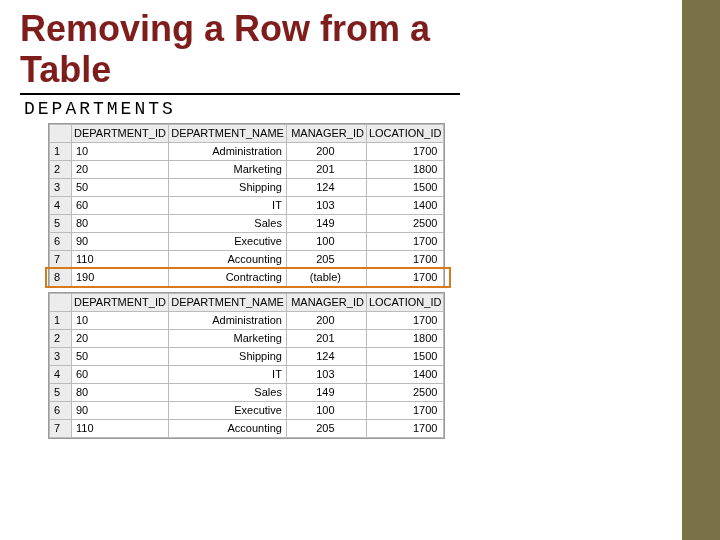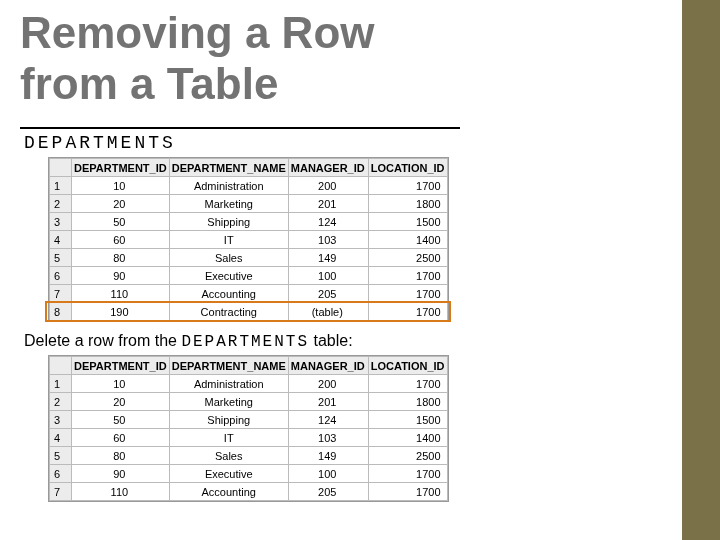--- a/index.html
+++ b/index.html
@@ -16,25 +16,25 @@
     right: 0;
     top: 0;
     width: 38px;
     height: 540px;
     background: #7a7148;
   }
   .content {
     padding: 8px 50px 0 20px;
   }
   .title {
-    font-size: 44px;
+    font-size: 36px;
     font-weight: bold;
-    color: #737373;
+    color: #7f1d1d;
     line-height: 1.15;
-    margin-bottom: 18px;
+    margin-bottom: 2px;
   }
   .title-underline {
     border-bottom: 2px solid #000;
     width: 440px;
     margin-bottom: 4px;
   }
   .subtitle {
     font-family: "Courier New", monospace;
     font-size: 18px;
     letter-spacing: 3px;
@@ -72,25 +72,25 @@
   .rownum-head {
     background: #ececec;
     width: 22px;
   }
   .rownum {
     background: #ececec;
     width: 22px;
     text-align: left;
     padding-left: 4px;
   }
-  .col-deptid { width: 94px; text-align: center; padding-right: 6px; }
-  .col-deptname { width: 118px; text-align: center; padding-left: 4px; }
+  .col-deptid { width: 94px; text-align: left; padding-right: 6px; }
+  .col-deptname { width: 118px; text-align: right; padding-left: 4px; }
   .col-mgr { width: 80px; text-align: center; padding-right: 6px; }
   .col-loc { width: 62px; text-align: right; padding-right: 6px; margin-left: 18px; }
-  th.col-deptid, th.col-deptname, th.col-mgr, th.col-loc { text-align: left; padding: 1px 2px; font-weight: bold; }
+  th.col-deptid, th.col-deptname, th.col-mgr, th.col-loc { text-align: right; padding: 1px 2px; }
   .highlight-box {
     position: absolute;
     border: 2px solid #d97a1a;
     pointer-events: none;
   }
 </style>
 </head>
 <body>
 
 <div class="sidebar"></div>
@@ -169,23 +169,20 @@
             <td class="col-deptid">190</td>
             <td class="col-deptname">Contracting</td>
             <td class="col-mgr">(table)</td>
             <td class="col-loc">1700</td>
           </tr>
         </tbody>
     </table>
     <div class="highlight-box" style="left:-4px; bottom:-1px; width:406px; height:21px;"></div>
   </div>
 
-  <div class="caption">
-    <span>Delete a row from the </span><span class="mono">DEPARTMENTS</span><span> table:</span>
-  </div>
 
   <div class="tbl-wrap">
     <table>
       <thead>
         <tr>
           <th class="rownum-head"></th>
           <th class="col-deptid">DEPARTMENT_ID</th>
           <th class="col-deptname">DEPARTMENT_NAME</th>
           <th class="col-mgr">MANAGER_ID</th>
           <th class="col-loc">LOCATION_ID</th>

